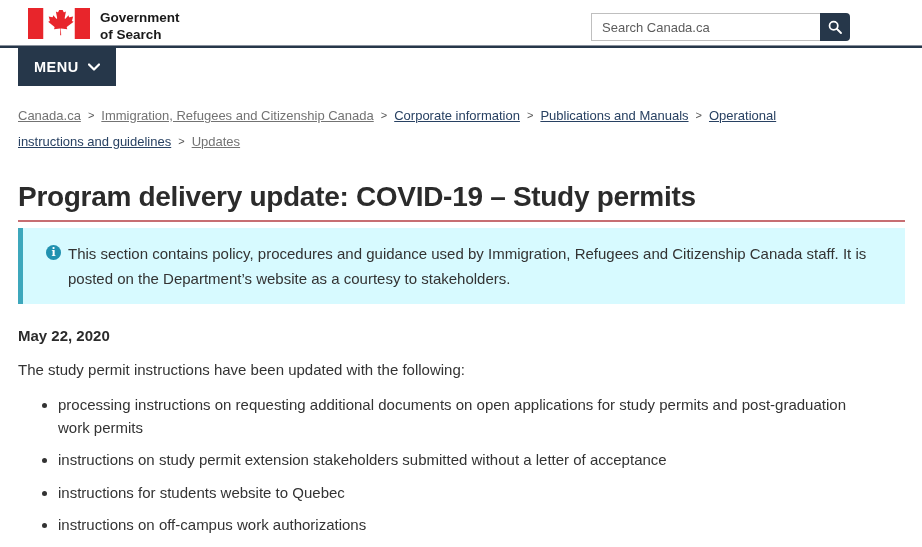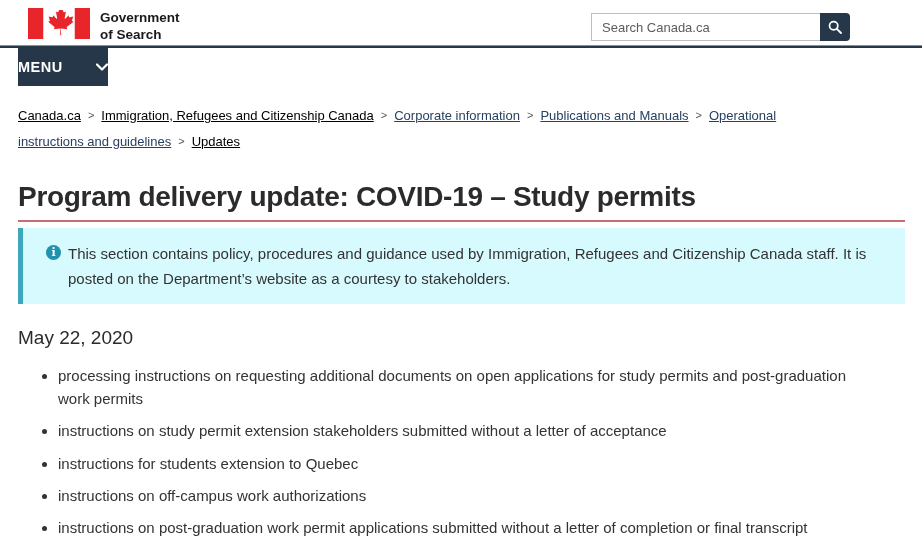--- a/index.html
+++ b/index.html
@@ -79,42 +79,42 @@
     color: #fff;
     border: none;
     font-family: "Liberation Sans", sans-serif;
     font-size: 14.5px;
     font-weight: 700;
     letter-spacing: 0.5px;
     display: inline-flex;
     align-items: center;
     justify-content: space-between;
     gap: 9px;
-    padding: 0 0;
+    padding: 0 16px;
     cursor: pointer;
   }
 
   
   .content { padding: 0 17px 0 18px; }
 
   .breadcrumb {
     margin-top: 14px;
     font-size: 13px;
     line-height: 2.0;
     color: #555;
     max-width: 760px;
   }
   .crumb-group { white-space: nowrap; }
   .breadcrumb a {
     color: #284162;
     text-decoration: underline;
     cursor: pointer;
     white-space: normal;
   }
-  .breadcrumb a.visited { color: #000000; text-align: center; }
+  .breadcrumb a.visited { color: #737373; text-align: center; }
   .crumb-sep {
     color: #555;
     font-size: 11px;
     margin: 0 7px;
     display: inline-block;
     transform: translateY(-1px);
   }
 
   h1.page-title {
     margin-top: 27px;
@@ -153,22 +153,22 @@
     font-weight: 700;
     font-family: "DejaVu Serif", serif;
     display: flex;
     align-items: center;
     justify-content: center;
     line-height: 1;
   }
 
   .date-heading {
     margin-top: 23px;
-    font-size: 19px;
-    font-weight: 400;
+    font-size: 15px;
+    font-weight: 700;
     color: #2b2b2b;
   }
   .intro {
     margin-top: 17px;
     font-size: 15px;
     color: #333;
   }
   ul.update-list {
     margin-top: 15px;
     padding-left: 40px;
@@ -231,23 +231,24 @@
   <h1 class="page-title">Program delivery update: COVID-19 – Study permits</h1>
   <div class="title-rule"></div>
 
   <div class="info-box">
     <span class="info-icon">i</span>
     <span>This section contains policy, procedures and guidance used by Immigration, Refugees and Citizenship Canada staff. It is posted on the Department’s website as a courtesy to stakeholders.</span>
   </div>
 
   <h2 class="date-heading">May 22, 2020</h2>
 
+  <p class="intro">The study permit instructions have been updated with the following:</p>
 
   <ul class="update-list">
     <li>processing instructions on requesting additional documents on open applications for study permits and post-graduation work permits</li>
     <li>instructions on study permit extension stakeholders submitted without a letter of acceptance</li>
-    <li>instructions for students extension to Quebec</li>
+    <li>instructions for students website to Quebec</li>
     <li>instructions on off-campus work authorizations</li>
     <li>instructions on post-graduation work permit applications submitted without a letter of completion or final transcript</li>
 
   </ul>
 
 </div>
 
 </body></html>

